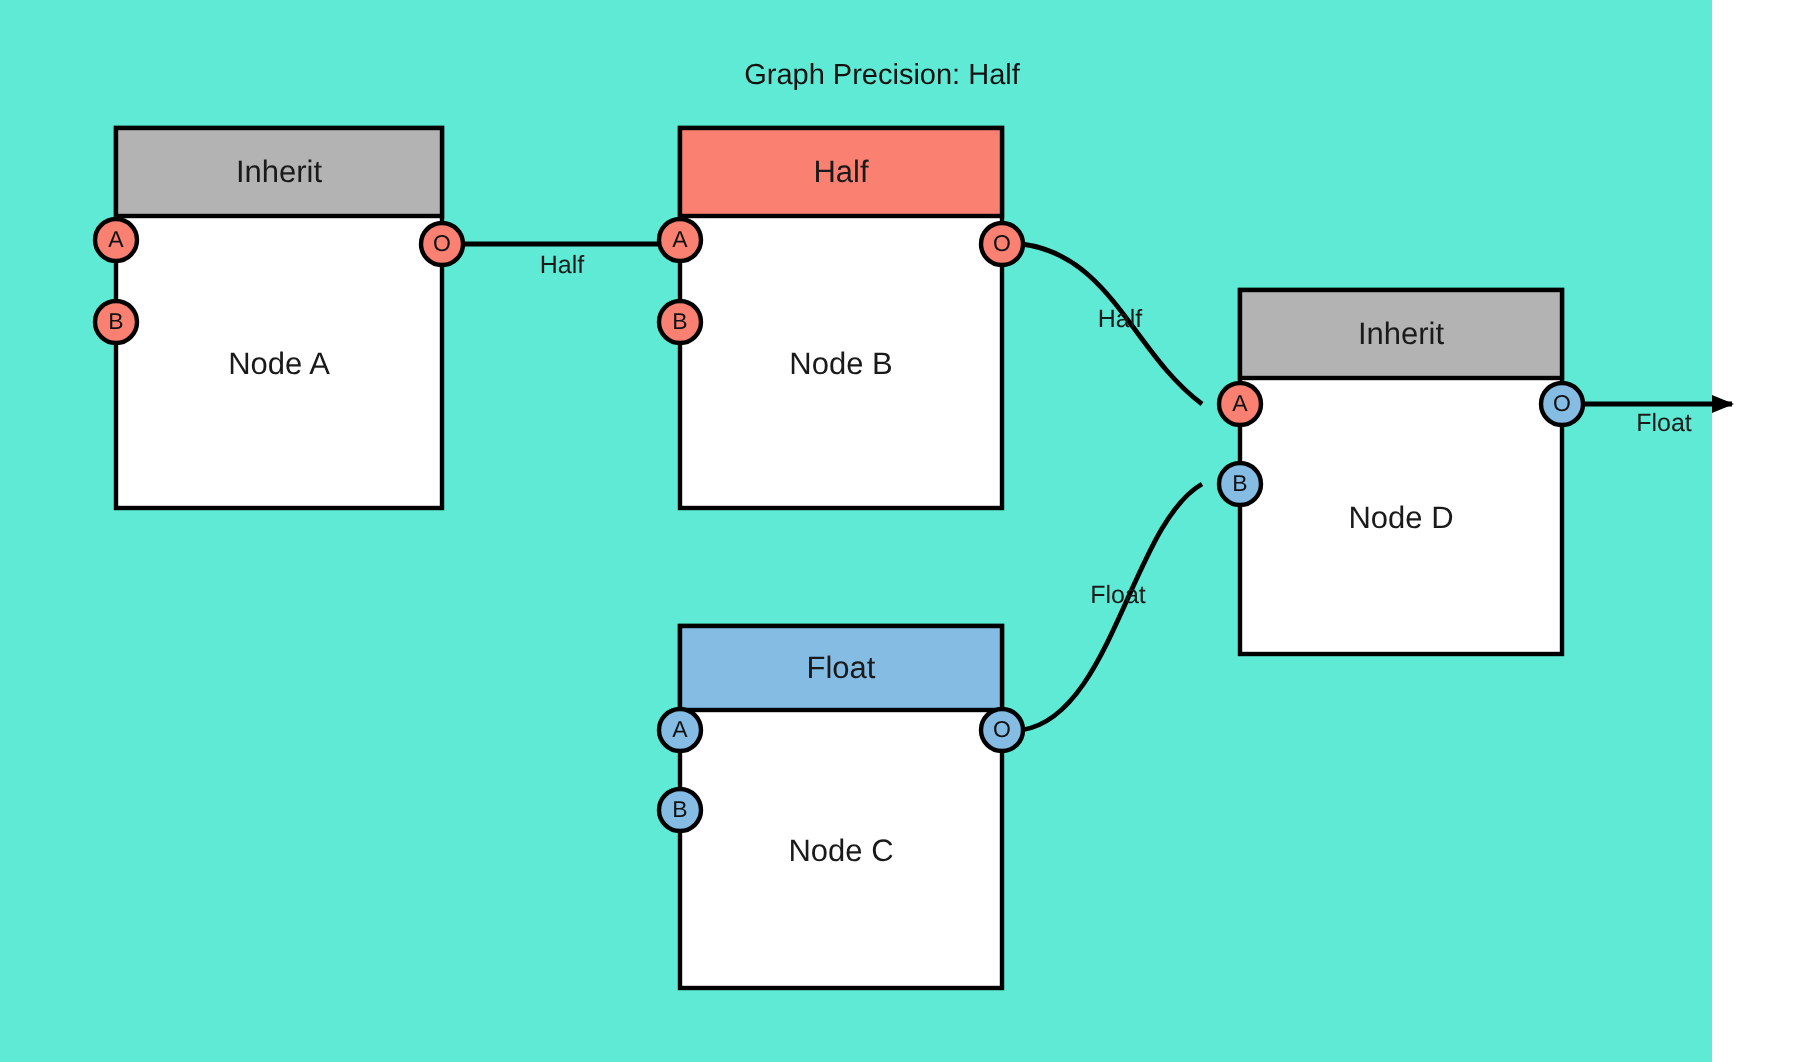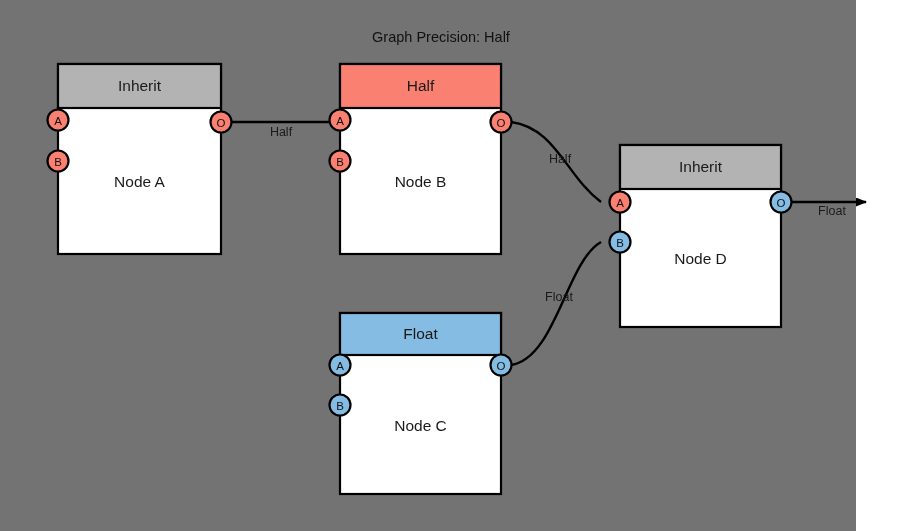--- a/index.html
+++ b/index.html
@@ -10,21 +10,21 @@
   body {
     width: 906px;
     height: 531px;
     overflow: hidden;
     font-family: "Liberation Sans", sans-serif;
   }
   #stage {
     position: relative;
     width: 856px;
     height: 531px;
-    background: #737373;
+    background: #5eead4;
   }
   svg#diagram {
     display: block;
     width: 906px;
     height: 531px;
   }
   .node-box {
     fill: #ffffff;
     stroke: #000000;
     stroke-width: 2.2;

